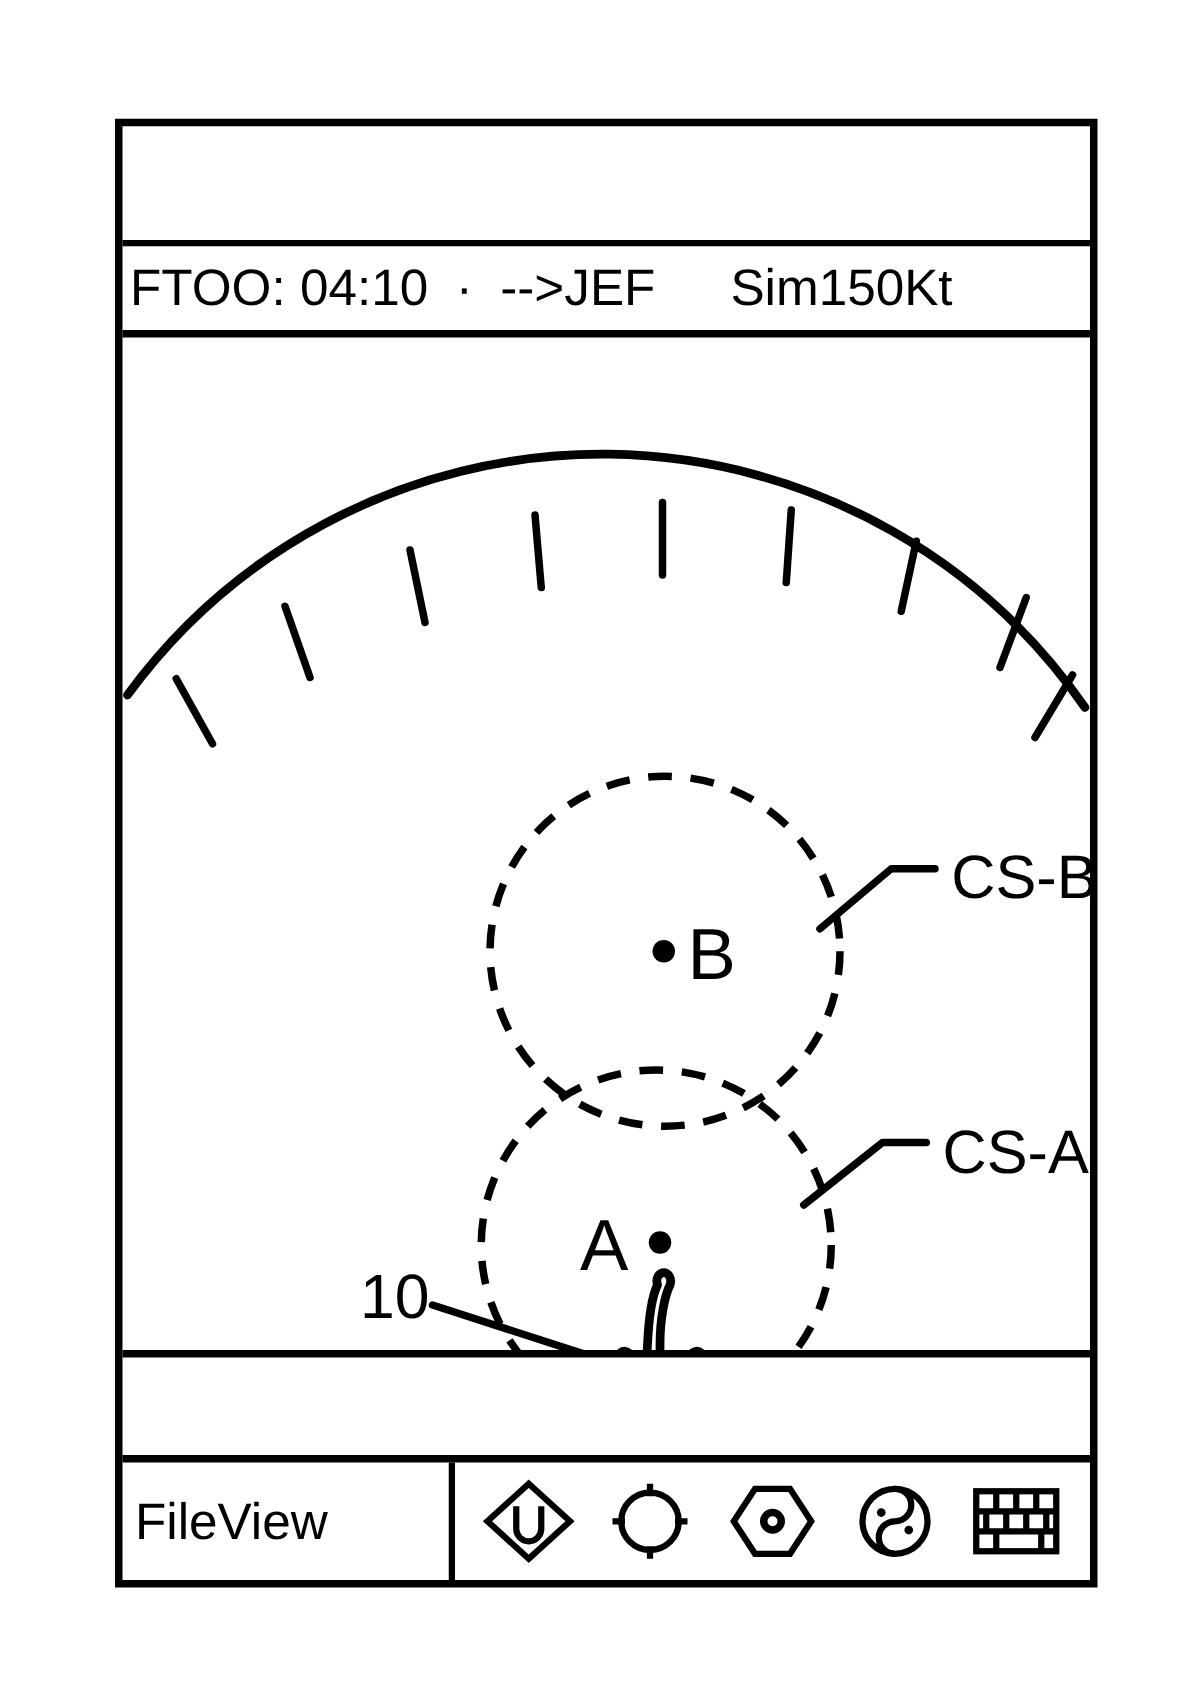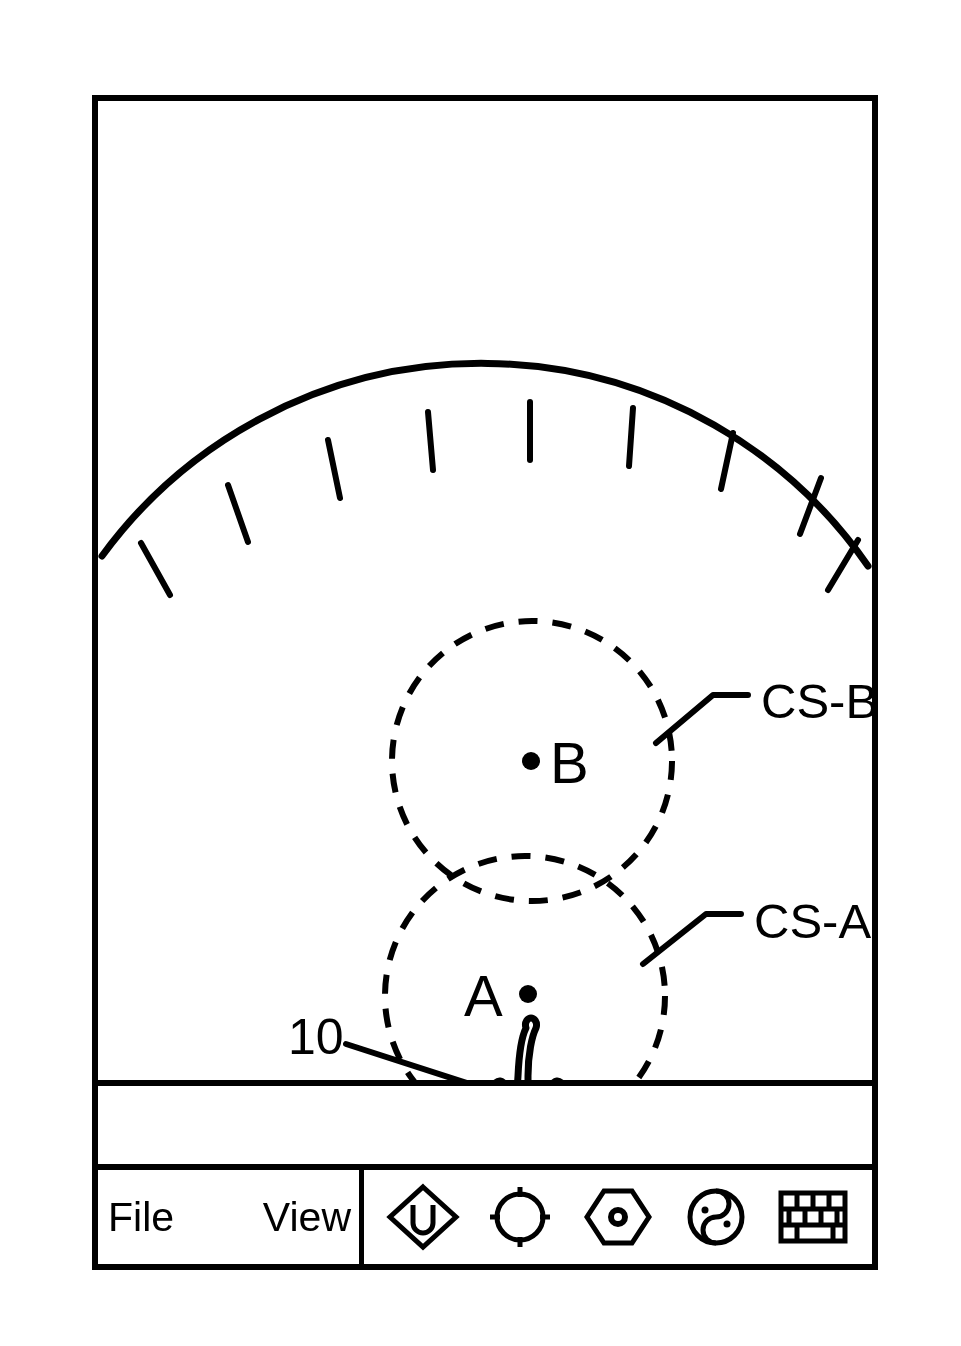--- a/index.html
+++ b/index.html
@@ -109,21 +109,20 @@
     display: flex;
     box-sizing: border-box;
   }
   #menu-group {
     width: 266px;
     height: 100%;
     border-right: 5px solid #000;
     box-sizing: border-box;
     display: flex;
     align-items: center;
-    justify-content: space-between;
     padding: 0 8px 0 10px;
   }
   #menu-group .m {
     font-size: 41px;
     white-space: nowrap;
   }
   #icon-group {
     flex: 1;
     height: 100%;
     display: flex;
@@ -133,20 +132,26 @@
     box-sizing: border-box;
   }
   .tb-icon { width: 74px; height: 68px; display: block; }
 </style>
 </head>
 <body>
 
 <div id="device">
 
 
+  <div id="status-bar">
+    <span class="s" id="st-flight">FTOO: 04:10</span>
+    <span id="st-dot">·</span>
+    <span class="s" id="st-dest">--&gt;JEF</span>
+    <span class="s" id="st-speed">Sim150Kt</span>
+  </div>
 
   <div id="map-area">
     <svg id="map-svg" width="774" height="810" viewBox="0 0 774 810" xmlns="http://www.w3.org/2000/svg">
 
       <g>
         <path d="M 4 286 A 470 470 0 0 1 770 296" fill="none" stroke="#000" stroke-width="7" stroke-linecap="round"></path>
 
         <line x1="43" y1="273" x2="72" y2="325" stroke="#000" stroke-width="6" stroke-linecap="round"></line>
         <line x1="130" y1="215" x2="150" y2="272" stroke="#000" stroke-width="6" stroke-linecap="round"></line>
         <line x1="230" y1="170" x2="242" y2="228" stroke="#000" stroke-width="6" stroke-linecap="round"></line>

